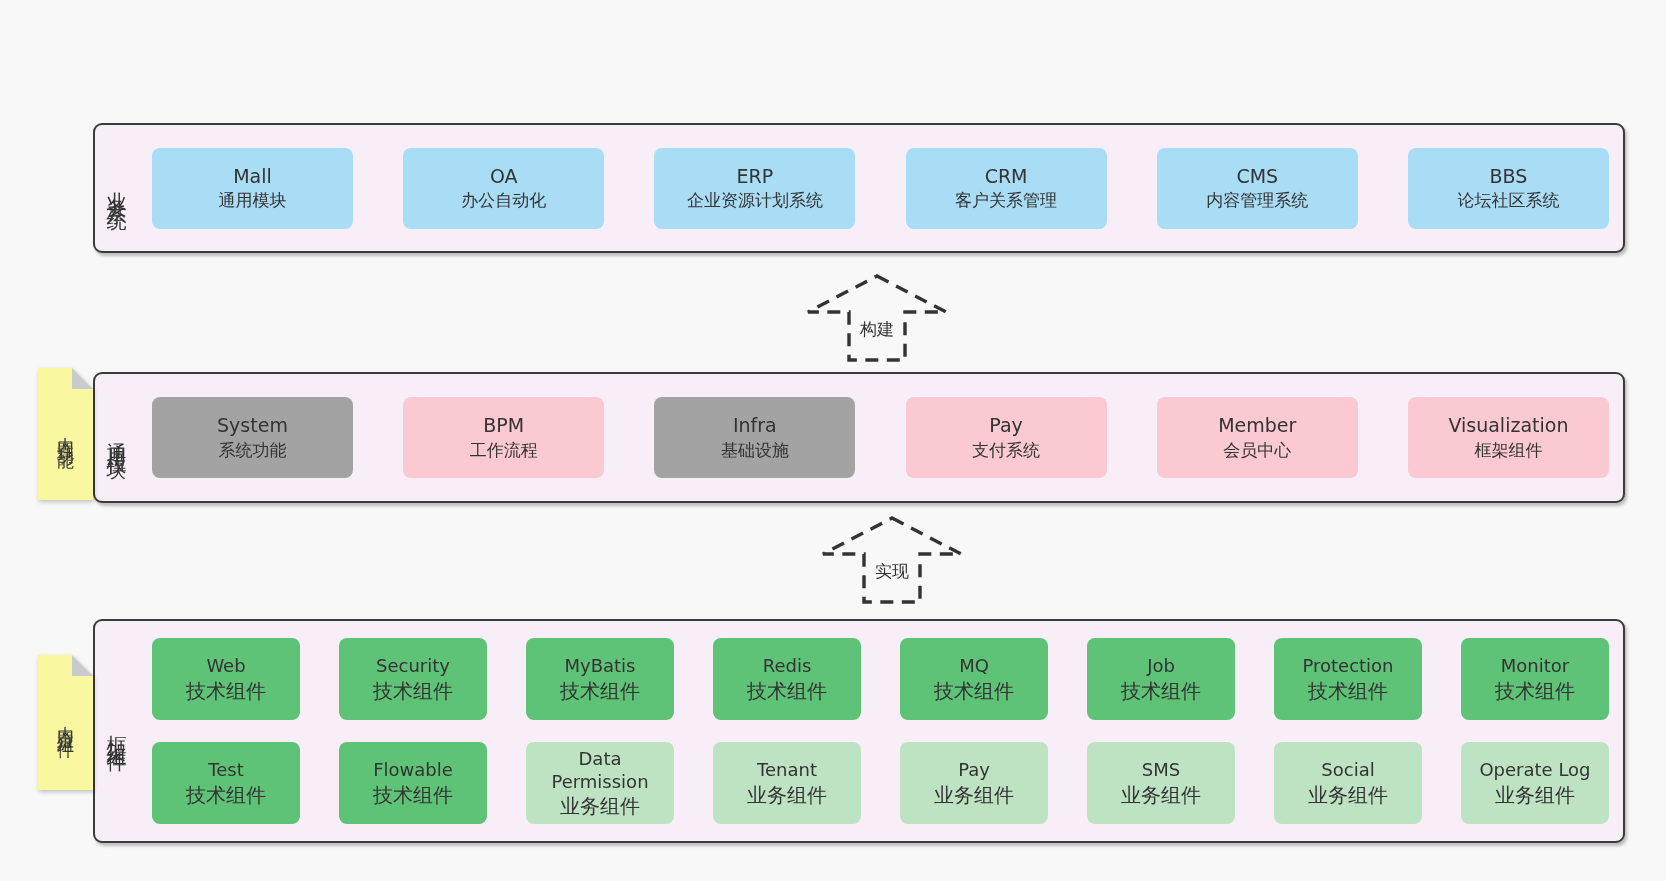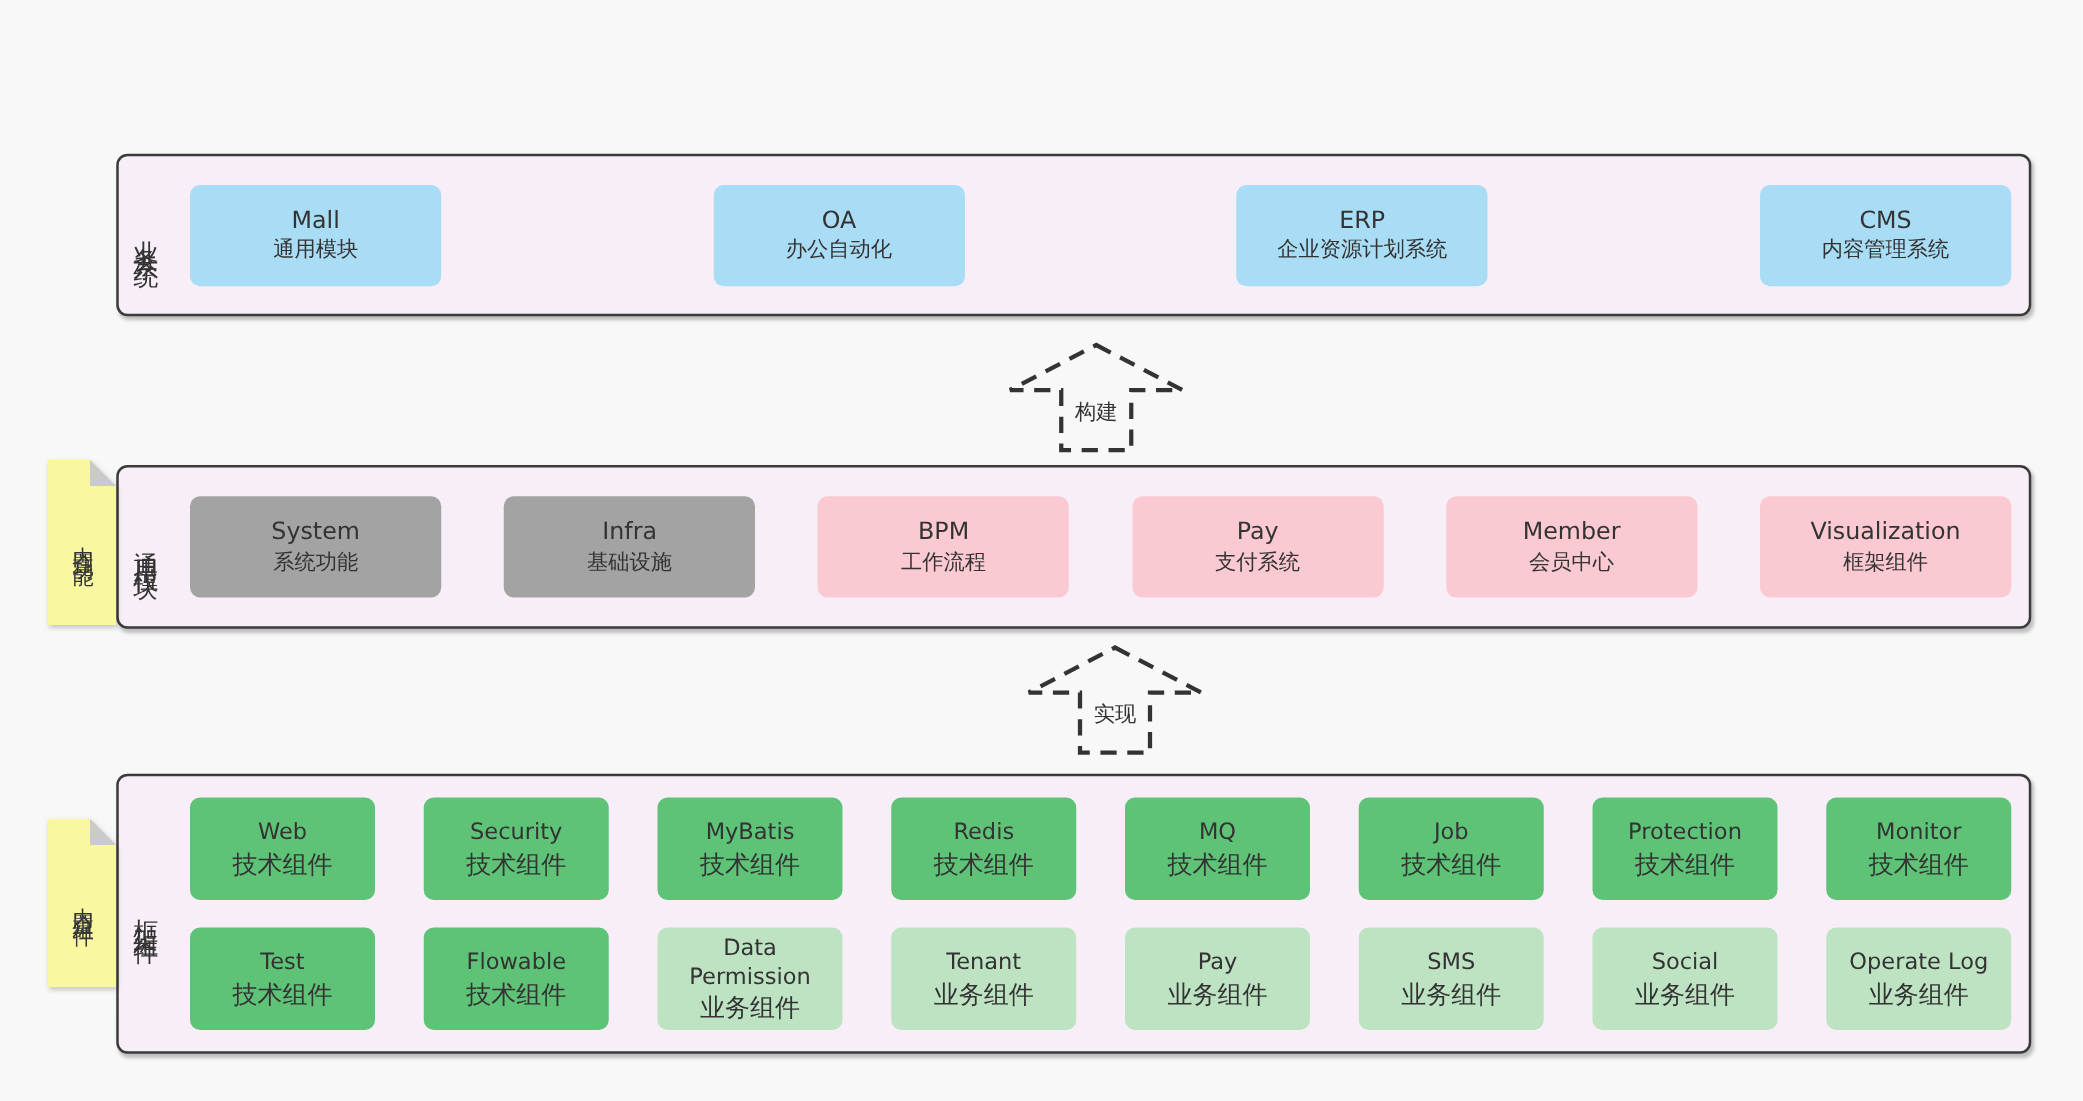--- a/index.html
+++ b/index.html
@@ -83,46 +83,54 @@
       </div>
       <div class="box wide blue">
         <div class="box-title">OA</div>
         <div class="box-sub">办公自动化</div>
       </div>
       <div class="box wide blue">
         <div class="box-title">ERP</div>
         <div class="box-sub">企业资源计划系统</div>
       </div>
       <div class="box wide blue">
+        <div class="box-title">CRM</div>
+        <div class="box-sub">客户关系管理</div>
+      </div>
+      <div class="box wide blue">
         <div class="box-title">CMS</div>
         <div class="box-sub">内容管理系统</div>
+      </div>
+      <div class="box wide blue">
+        <div class="box-title">BBS</div>
+        <div class="box-sub">论坛社区系统</div>
       </div>
     </div>
   </section>
 
   <svg class="arrow" style="left:802px;top:272px;" width="150" height="92">
     <polygon points="75,4 144,40 103,40 103,88 47,88 47,40 6,40" fill="none" stroke="#333333" stroke-width="3.4" stroke-dasharray="13 8.5"></polygon>
     <rect x="50" y="44" width="50" height="26" fill="#f8f8f8"></rect>
     <text x="75" y="63" text-anchor="middle" font-size="17" fill="#333333">构建</text>
   </svg>
 
   <section class="layer layer-2">
     <div class="layer-label">通用模块</div>
     <div class="boxes">
       <div class="box wide red">
         <div class="box-title">System</div>
         <div class="box-sub">系统功能</div>
       </div>
+      <div class="box wide pink">
+        <div class="box-title">BPM</div>
+        <div class="box-sub">工作流程</div>
+      </div>
       <div class="box wide red">
         <div class="box-title">Infra</div>
         <div class="box-sub">基础设施</div>
-      </div>
-      <div class="box wide pink">
-        <div class="box-title">BPM</div>
-        <div class="box-sub">工作流程</div>
       </div>
       <div class="box wide pink">
         <div class="box-title">Pay</div>
         <div class="box-sub">支付系统</div>
       </div>
       <div class="box wide pink">
         <div class="box-title">Member</div>
         <div class="box-sub">会员中心</div>
       </div>
       <div class="box wide pink">

